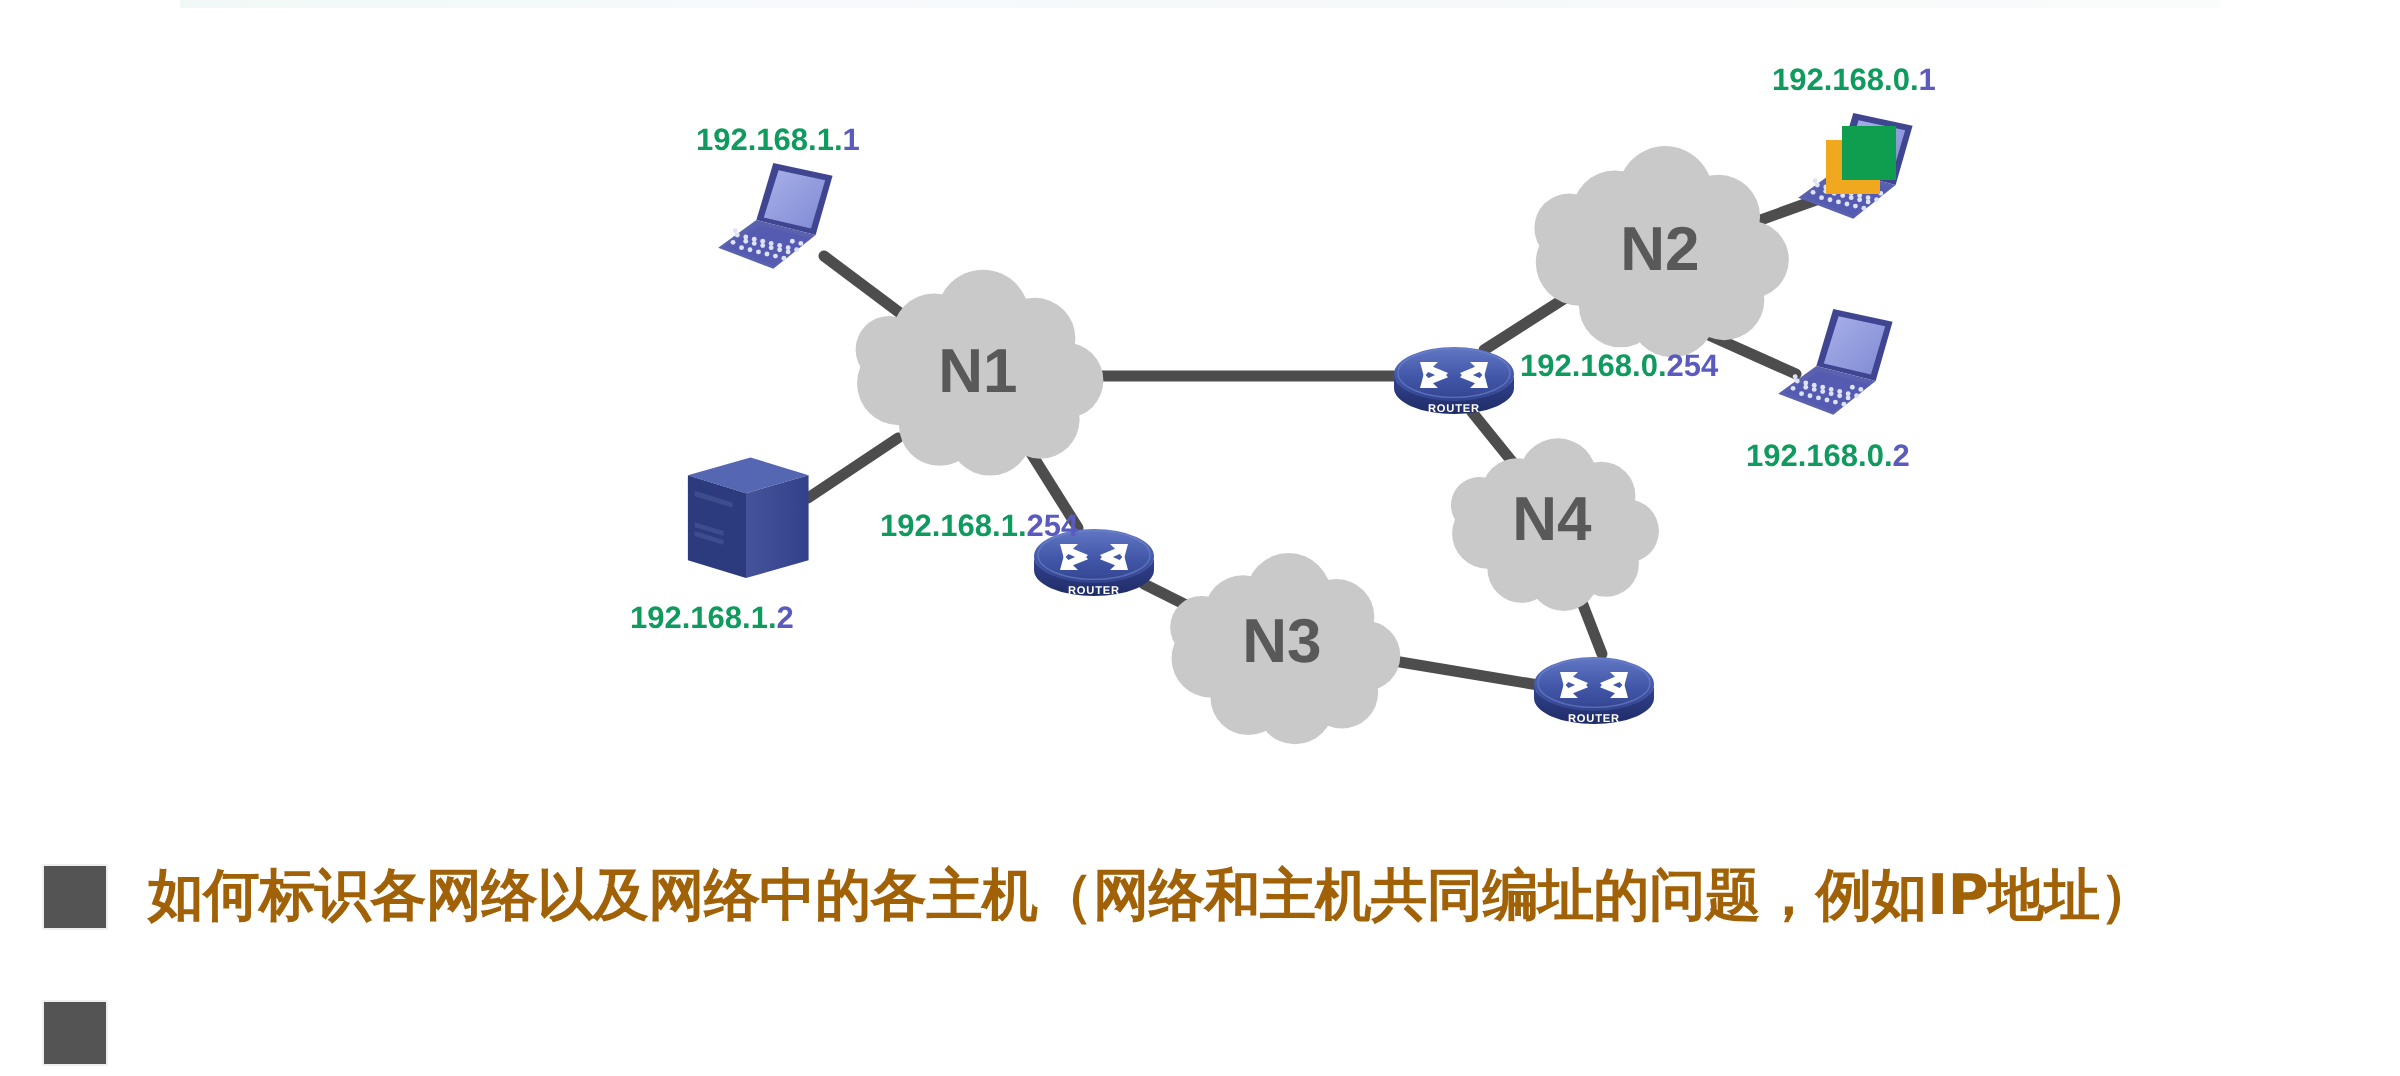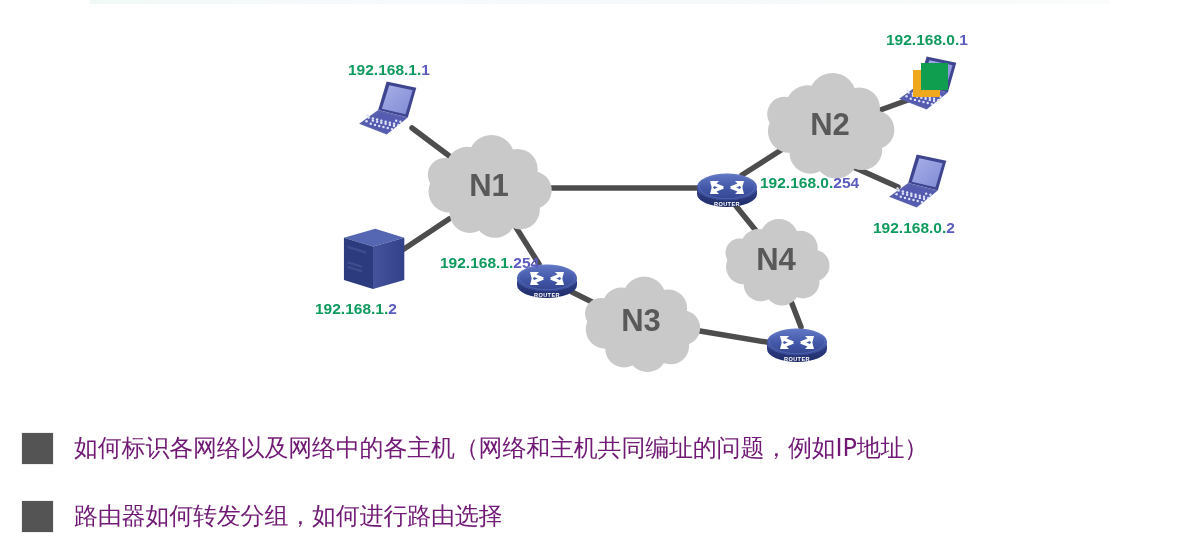--- a/index.html
+++ b/index.html
@@ -62,23 +62,23 @@
     width: 31px;
     height: 31px;
     background: #545454;
     margin-left: 22px;
     margin-right: 21px;
     flex: 0 0 auto;
     box-shadow: 0 0 0 1px #efefef;
   }
   .bullet-text {
     font-family: "DejaVu Sans", "Liberation Sans", sans-serif;
-    font-size: 24px;
-    font-weight: normal;
-    color: #701a75;
+    font-size: 28px;
+    font-weight: bold;
+    color: #a16207;
     letter-spacing: -0.2px;
     white-space: nowrap;
     line-height: 1;
   }
 
   
   #top-cut-line {
     position: absolute;
     left: 90px;
     top: 0px;
@@ -328,17 +328,16 @@
     </svg>
   </div>
 
   <div id="bullets">
     <div class="bullet-row" id="bullet-row-0">
       <div class="bullet-marker"></div>
       <div class="bullet-text">如何标识各网络以及网络中的各主机（网络和主机共同编址的问题，例如IP地址）</div>
     </div>
     <div class="bullet-row" id="bullet-row-1">
       <div class="bullet-marker"></div>
-      <div class="bullet-text">路由器如何转发分组，如何进行路由选择</div>
     </div>
   </div>
 
 </div>
 
 </body></html>

